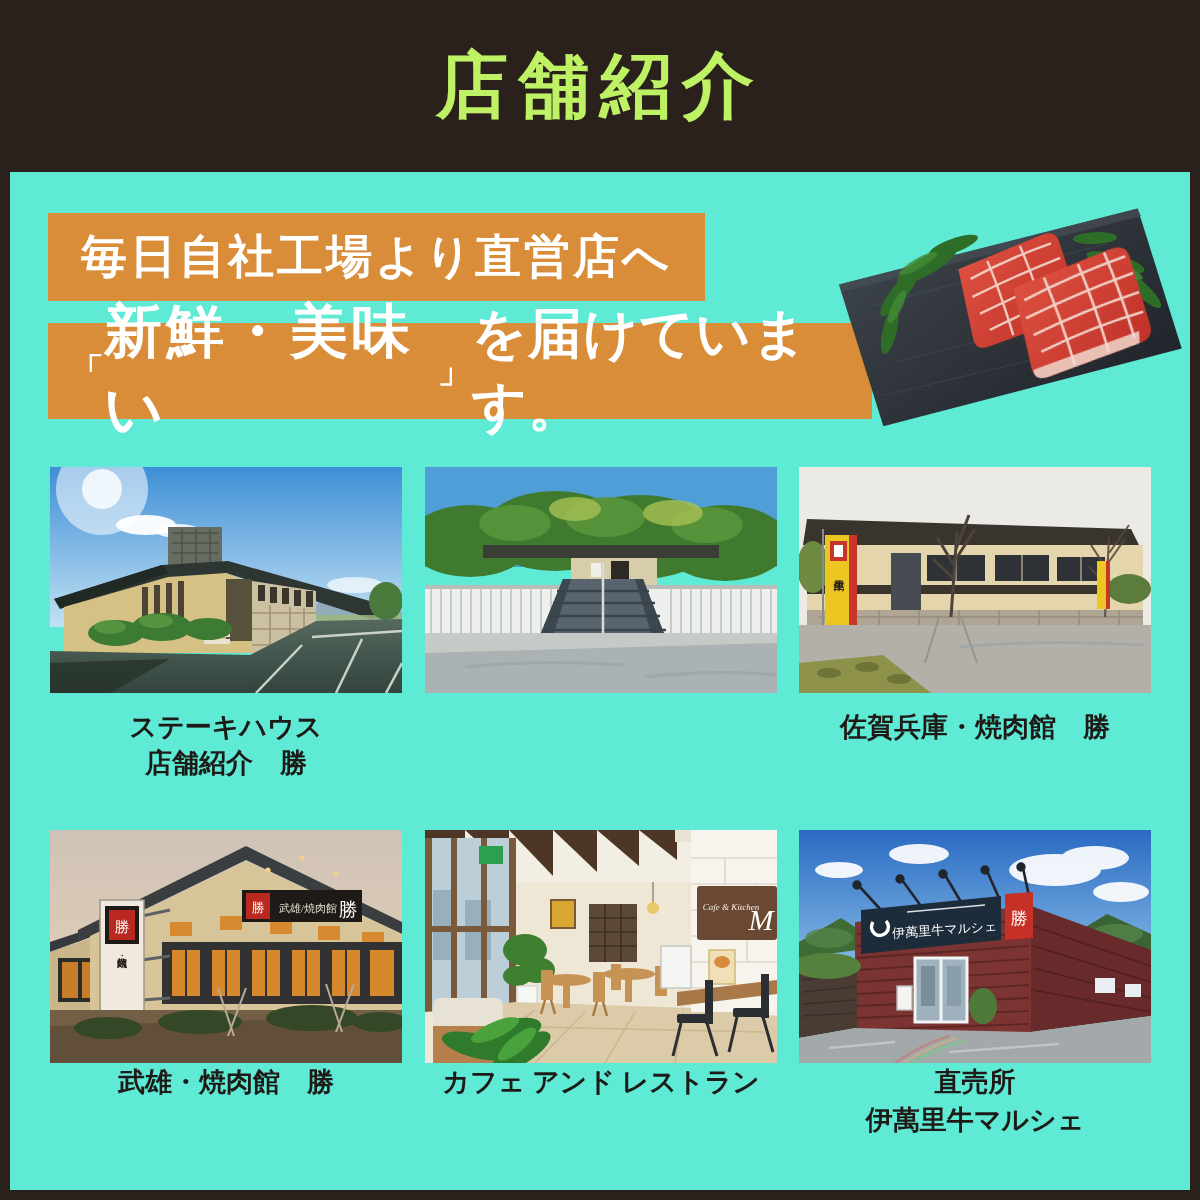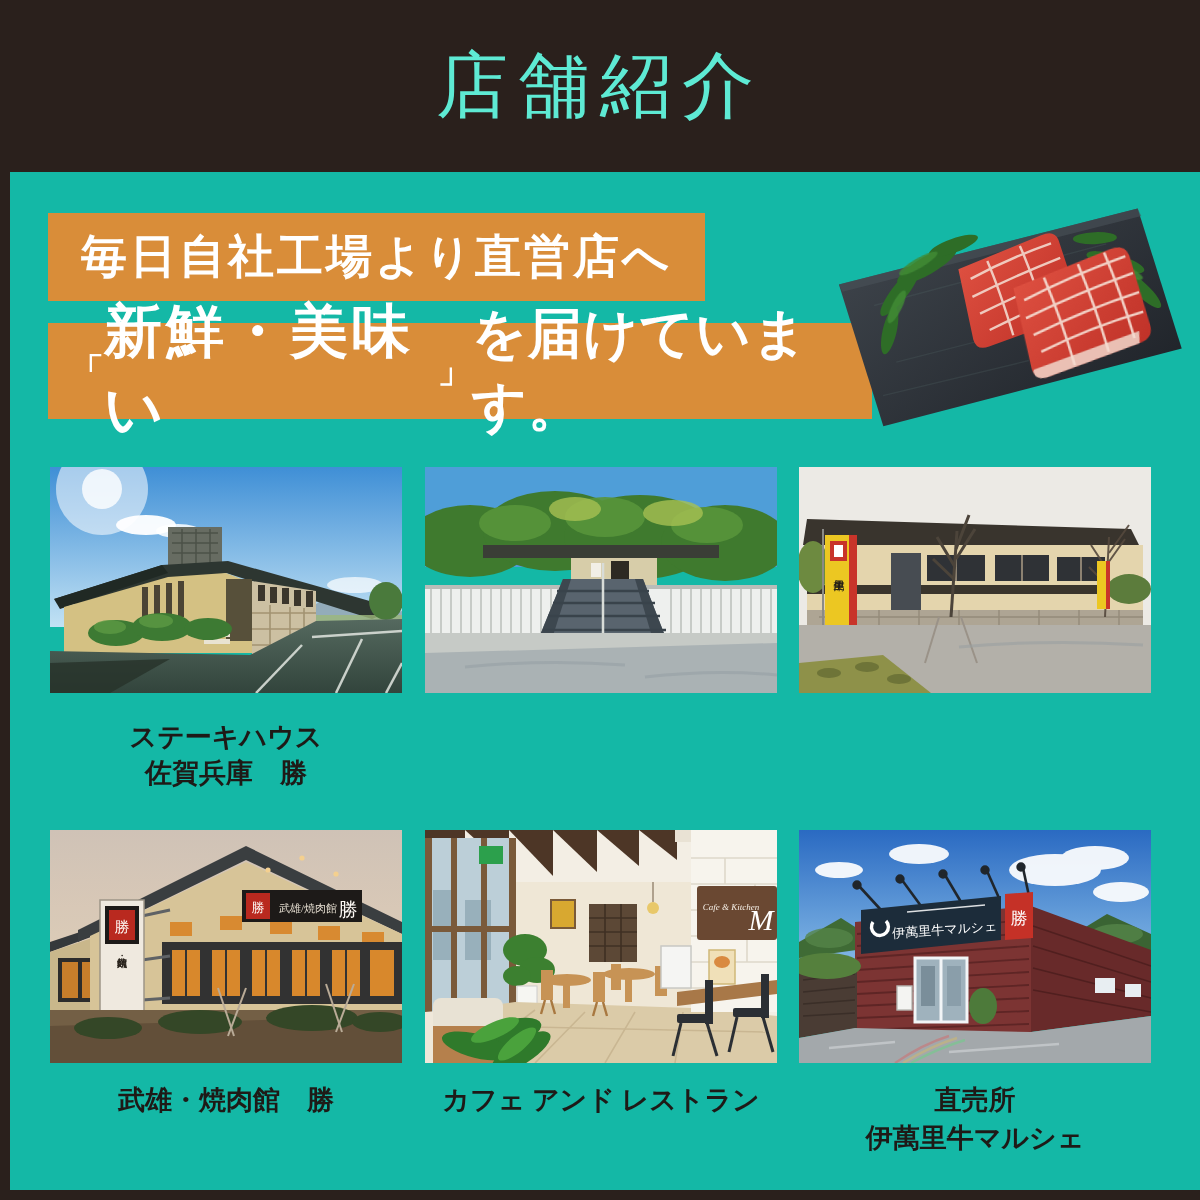--- a/index.html
+++ b/index.html
@@ -5,41 +5,41 @@
   html,body{margin:0;padding:0;}
   body{
     width:1200px;height:1200px;position:relative;overflow:hidden;
     font-family:"Liberation Serif","DejaVu Serif",serif;
     background:#2a201c;
   }
   .canvas{position:absolute;inset:0;background:#2a201c;}
   
   .hdr{position:absolute;left:0;top:0;width:1200px;height:172px;
        display:flex;align-items:center;justify-content:center;}
-  .hdr h1{margin:0;color:#5eead4;font-size:72px;font-weight:400;letter-spacing:10px;}
+  .hdr h1{margin:0;color:#bef264;font-size:72px;font-weight:700;letter-spacing:10px;}
   
-  .panel{position:absolute;left:10px;top:172px;width:1180px;height:1018px;background:#14b8a6;padding-left:11px;}
+  .panel{position:absolute;left:10px;top:172px;width:1180px;height:1018px;background:#5eead4;}
   
   .banner{position:absolute;background:#d98d39;color:#ffffff;display:flex;align-items:center;}
   .b1{left:38px;top:41px;width:657px;height:88px;justify-content:center;}
   .b1 span{font-size:46px;font-weight:600;letter-spacing:3px;}
   .b2{left:38px;top:151px;width:824px;height:96px;padding-left:22px;box-sizing:border-box;}
   .b2 .brk{font-size:34px;font-weight:600;vertical-align:6px;}
   .b2 .emp{font-size:58px;font-weight:700;letter-spacing:4px;font-family:Liberation Mono, monospace;}
   .b2 .rest{font-size:54px;font-weight:600;letter-spacing:1px;}
   
   .meat{position:absolute;left:810px;top:16px;width:376px;height:264px;}
   
   .card{position:absolute;margin:0;width:352px;}
   .card .ph{width:352px;overflow:hidden;}
   .r1 .ph{height:226px;}
   .r2 .ph{height:233px;}
   .card figcaption{text-align:center;color:#1e1a17;font-weight:700;}
-  .r1 figcaption{margin-top:26px;font-size:27px;line-height:36px;}
-  .r2 figcaption{margin-top:18px;font-size:27px;line-height:38px;}
+  .r1 figcaption{margin-top:16px;font-size:27px;line-height:36px;}
+  .r2 figcaption{font-size:27px;line-height:38px;}
   .c1{left:40px;}  .c2{left:415px;}  .c3{left:789px;}
   .r1{top:295px;}  .r2{top:658px;}
   svg{display:block;}
 </style>
 </head>
 <body>
 
 <div class="canvas">
 
   <header class="hdr">
@@ -178,21 +178,21 @@
           <g stroke="#d9ded8" stroke-width="2.5" opacity="0.9">
             <line x1="262" y1="170" x2="352" y2="164"></line>
             <line x1="286" y1="226" x2="312" y2="172"></line>
             <line x1="336" y1="226" x2="352" y2="196"></line>
             <line x1="206" y1="226" x2="252" y2="178"></line>
           </g>
         </svg>
       </div>
       <figcaption>
         <div>ステーキハウス</div>
-        <div>佐賀兵庫　勝</div>
+        <div>店舗紹介　勝</div>
       </figcaption>
     </figure>
 
     <figure class="card r1 c2">
       <div class="ph">
         <svg viewBox="0 0 352 226" width="352" height="226" preserveAspectRatio="none">
           <rect width="352" height="100" fill="#4f9ed8"></rect>
           <g fill="#3f7a2e">
             <ellipse cx="45" cy="74" rx="62" ry="36"></ellipse>
               <ellipse cx="130" cy="64" rx="72" ry="40"></ellipse>
@@ -285,20 +285,24 @@
               <ellipse cx="68" cy="200" rx="12" ry="5"></ellipse>
               <ellipse cx="100" cy="212" rx="12" ry="5"></ellipse>
             </g>
           <g stroke="#9a9288" stroke-width="2">
               <line x1="140" y1="150" x2="126" y2="196"></line>
               <line x1="162" y1="150" x2="178" y2="196"></line>
             </g>
           <path d="M160,180 Q250,172 344,178" stroke="#9aa0a2" stroke-width="3" fill="none" opacity="0.6"></path>
         </svg>
       </div>
+      <figcaption>
+        <div>佐賀兵庫・焼肉館　勝</div>
+        <div></div>
+      </figcaption>
     </figure>
 
     <figure class="card r2 c1">
       <div class="ph">
         <svg viewBox="0 0 352 233" width="352" height="233" preserveAspectRatio="none">
           <defs>
             <linearGradient id="dusk" x1="0" y1="0" x2="0" y2="1">
               <stop offset="0" stop-color="#cfc6bd"></stop>
                 <stop offset="1" stop-color="#ead8bf"></stop>
             </linearGradient>

